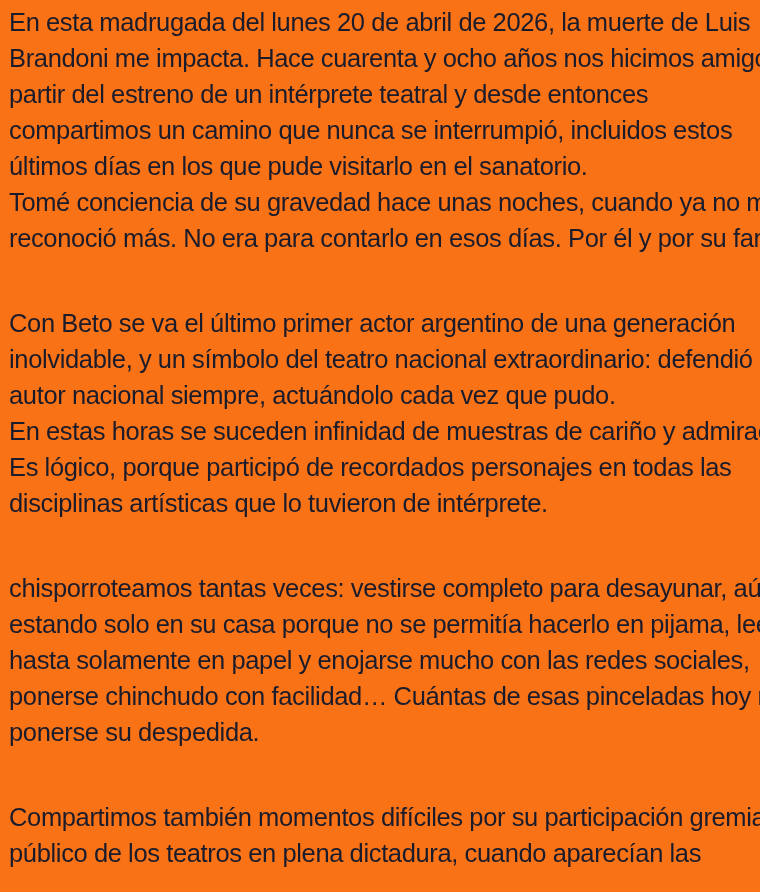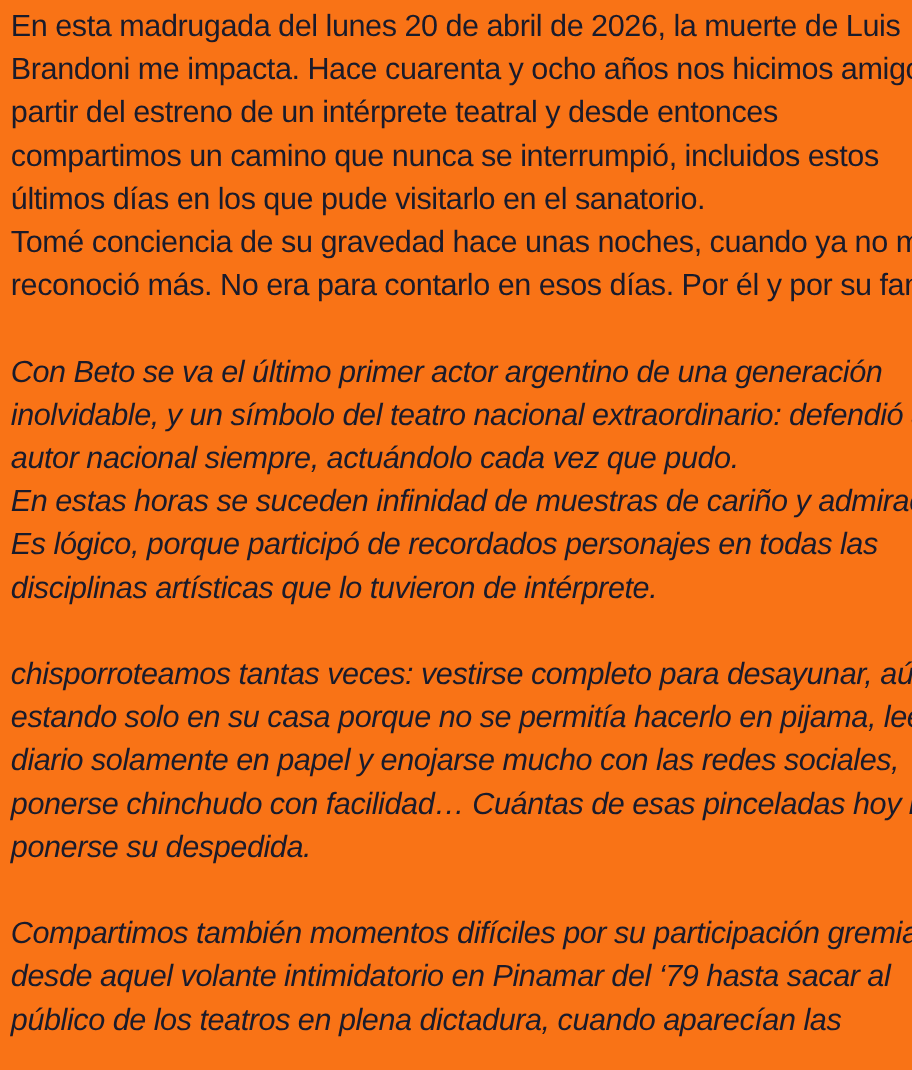--- a/index.html
+++ b/index.html
@@ -27,22 +27,21 @@
     letter-spacing: -0.35px;
     word-spacing: -0.2px;
     font-weight: 400;
     -webkit-font-smoothing: antialiased;
   }
   .paragraph {
     margin: 0;
     padding: 0;
   }
   .paragraph + .paragraph {
-    margin-top: 36px;
-    font-style: italic;
+    margin-top: 49px;
   }
   .line {
     display: block;
     white-space: nowrap;
   }
 </style>
 </head>
 <body>
 
 <div class="page">
@@ -63,26 +62,25 @@
       <span class="line">inolvidable, y un símbolo del teatro nacional extraordinario: defendió al</span>
       <span class="line">autor nacional siempre, actuándolo cada vez que pudo.</span>
       <span class="line">En estas horas se suceden infinidad de muestras de cariño y admiración.</span>
       <span class="line">Es lógico, porque participó de recordados personajes en todas las</span>
       <span class="line">disciplinas artísticas que lo tuvieron de intérprete.</span>
     </p>
 
     <p class="paragraph">
       <span class="line">chisporroteamos tantas veces: vestirse completo para desayunar, aún</span>
       <span class="line">estando solo en su casa porque no se permitía hacerlo en pijama, leer el</span>
-      <span class="line">diario solamente en papel y enojarse mucho con las redes sociales,</span>
+      <span class="line">hasta solamente en papel y enojarse mucho con las redes sociales,</span>
       <span class="line">ponerse chinchudo con facilidad… Cuántas de esas pinceladas hoy me</span>
       <span class="line">ponerse su despedida.</span>
     </p>
 
     <p class="paragraph">
       <span class="line">Compartimos también momentos difíciles por su participación gremial:</span>
-      <span class="line">desde aquel volante intimidatorio en Pinamar del ‘79 hasta sacar al</span>
       <span class="line">público de los teatros en plena dictadura, cuando aparecían las</span>
 
     </p>
 
   </div>
 </div>
 
 </body></html>

